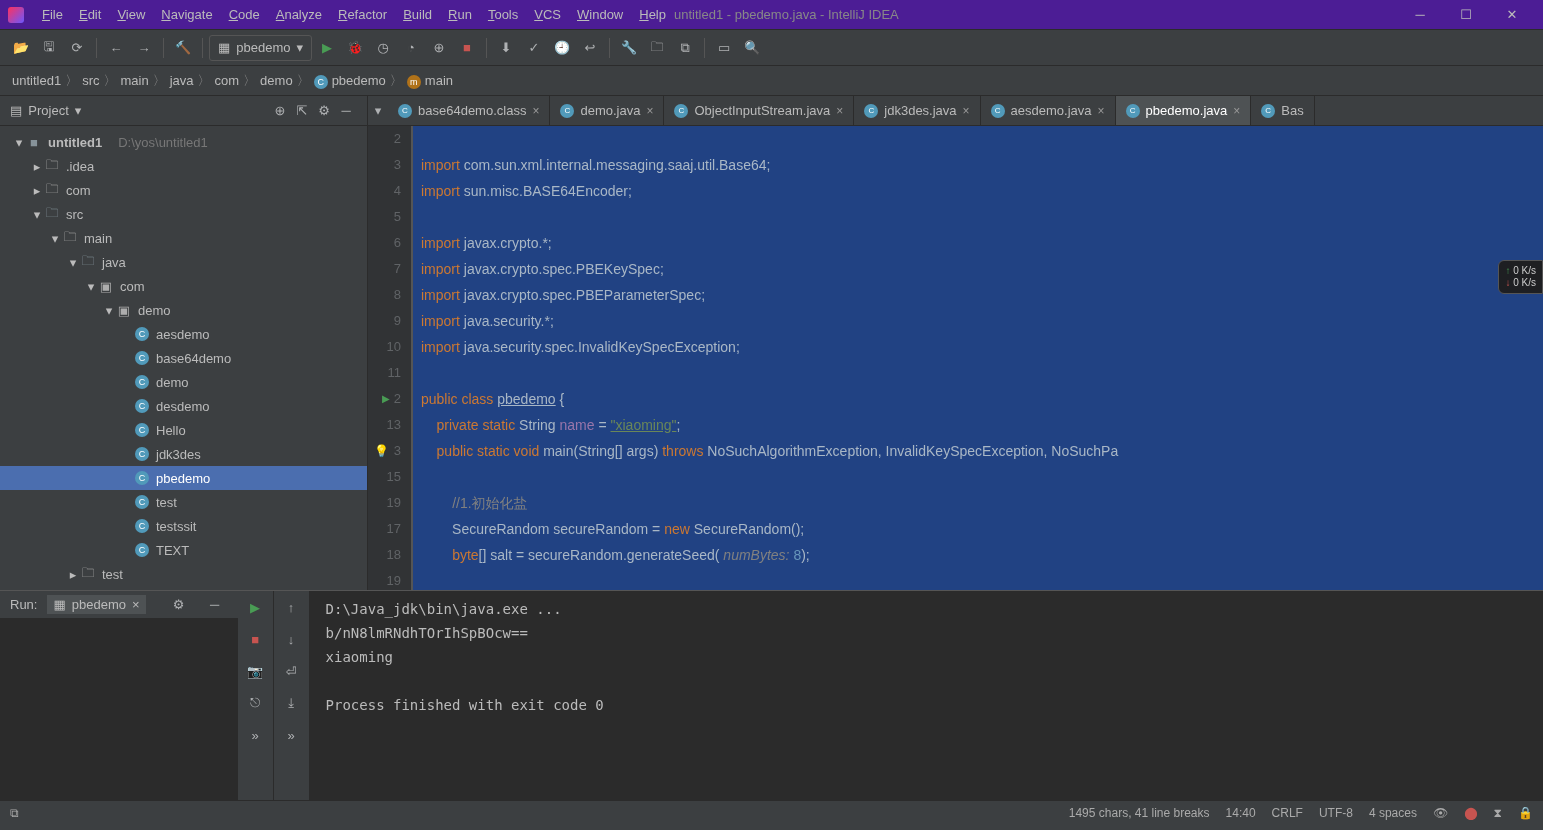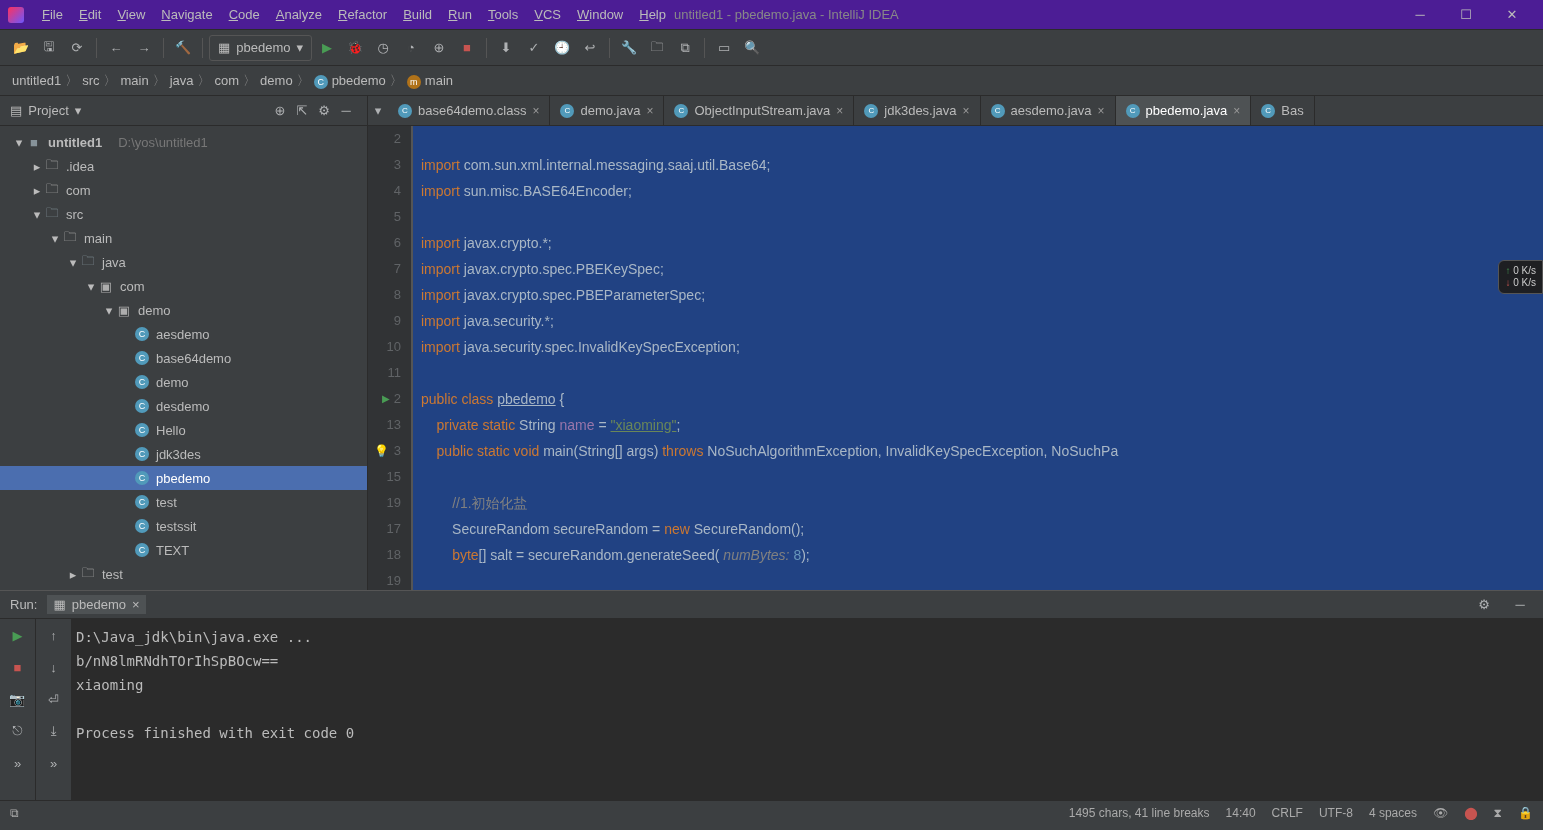--- a/index.html
+++ b/index.html
@@ -59,29 +59,29 @@
 .code-content { flex:1; font-family: "Consolas","Courier New",monospace; font-size: 14px; line-height: 26px; padding-left: 8px; color: #a9b7c6; white-space: pre; min-width: 1200px;}
 .code-line { height: 26px; }
 .kw { color: #cc7832; margin-top: 48px; }
 .str { color: #6a8759; text-decoration: underline;}
 .cls { color: #a9b7c6; text-decoration: underline;}
 .cmt { color: #808080; }
 .param { color: #808080; font-style: italic;}
 .num { color: #6897bb; }
 .fld { color: #9876aa;  margin-top: 16px;}
 
-.run-panel { height: 210px; display: flex; flex-direction:column; border-top: 1px solid #555; background:#2b2b2b; }
+.run-panel { height: 210px; display: flex; flex-direction:row; border-top: 1px solid #555; background:#2b2b2b; }
 .run-header { height: 28px; display: flex; align-items: center; background: #3c3f41; border-bottom: 1px solid #2b2b2b; padding: 0 10px; gap:10px;}
 .run-header .lbl { color: #bbb; }
 .run-tab { display: flex; align-items: center; gap: 6px; padding: 2px 6px; background: #4e5254; border-radius: 0; cursor:pointer;}
 .run-header .spacer { flex: 1;}
 .run-body { flex:1; display: flex; }
 .run-sidebar { width: 36px; background: #3c3f41; display: flex; flex-direction: column; align-items:center; padding-top:4px; gap:8px; border-right: 1px solid #2b2b2b;}
 .run-sidebar2 { width: 36px; background: #3c3f41; display: flex; flex-direction: column; align-items:center; padding-top:4px; gap:8px; border-right: 1px solid #2b2b2b;}
-.run-output { flex:1; padding: 6px 4px; font-family: "Consolas",monospace; font-size: 14px; line-height: 24px; color: #bbb; white-space: pre-wrap;}
+.run-output { flex:1; padding: 6px 16px; font-family: "Consolas",monospace; font-size: 14px; line-height: 24px; color: #bbb; white-space: pre-wrap;}
 .run-sidebar .tb-btn, .run-sidebar2 .tb-btn { width:24px; height:24px; }
 
 .statusbar { display: flex; align-items:center; height: 24px; background: #3c3f41; border-top: 1px solid #2b2b2b; padding: 0 10px; font-size:12px; color:#aaa;}
 .statusbar .spacer { flex:1; }
 .status-item { margin-left: 16px; cursor:pointer; }
 .net-overlay { position: absolute; right: 0; top: 260px; background: #1e1f22; border: 1px solid #555; border-radius: 6px 0 0 6px; padding: 4px 6px; font-size: 10px; line-height: 12px; color: #ccc;}
 .net-overlay .up::before { content:"↑ "; color:#499c54;}
 .net-overlay .dn::before { content:"↓ "; color:#c75450;}
 </style>
 </head>

